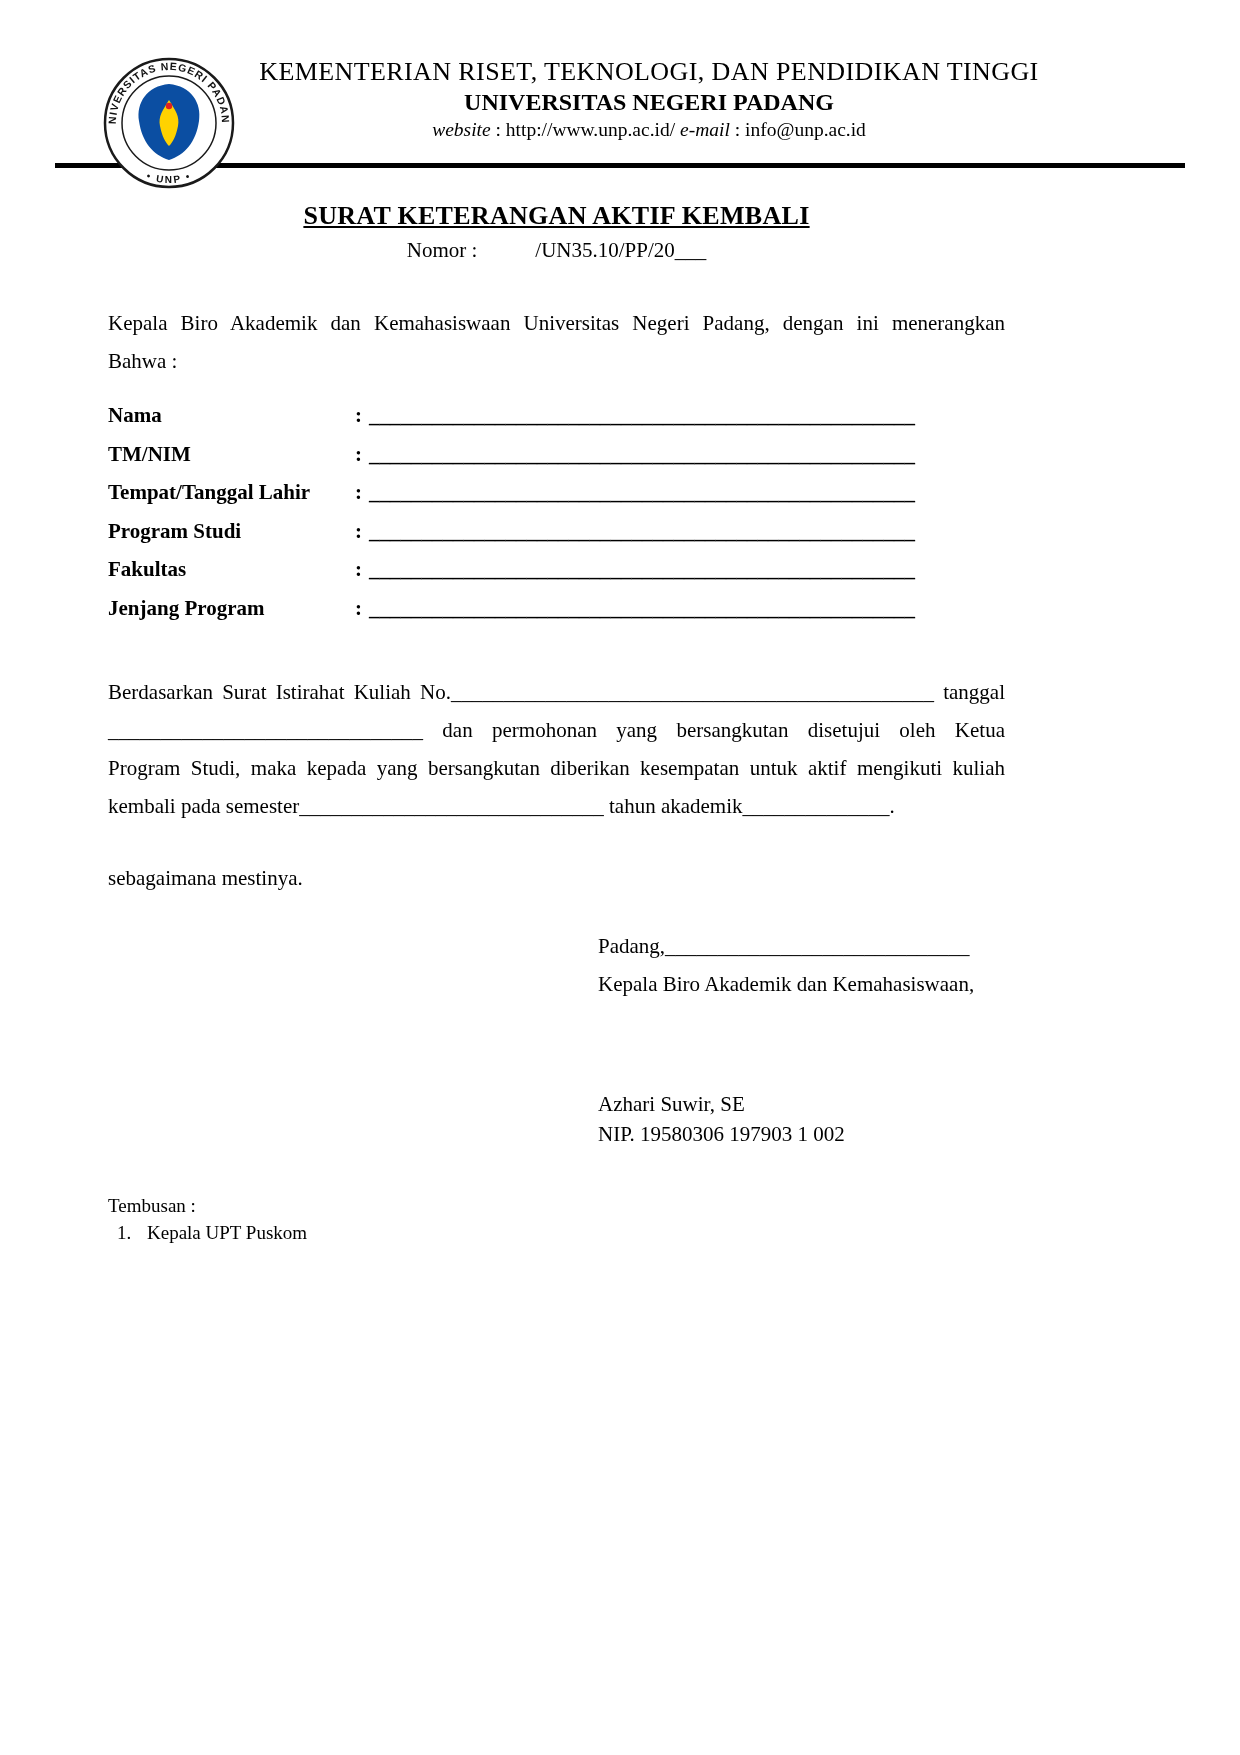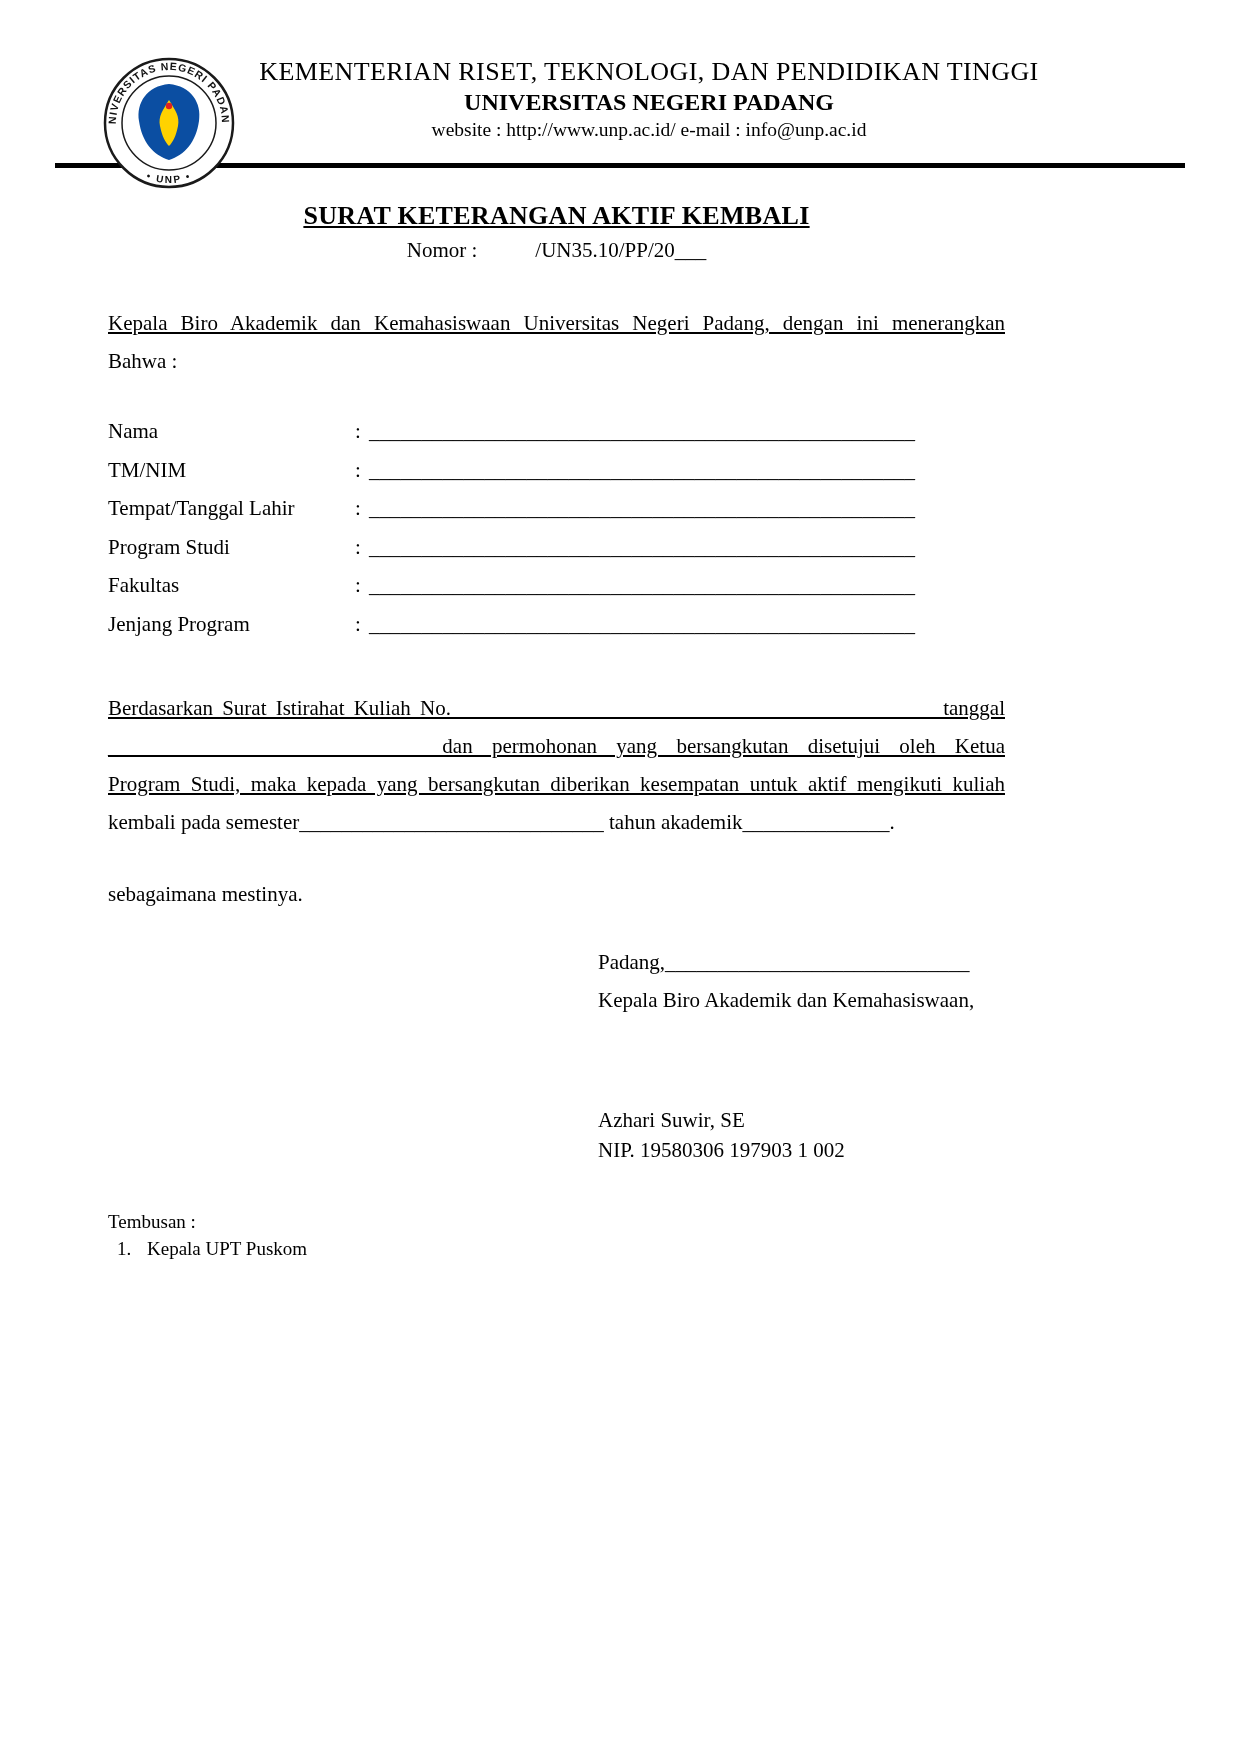--- a/index.html
+++ b/index.html
@@ -7,37 +7,37 @@
   .page { width:1240px; min-height:1755px; position:relative; background:#fff; overflow:hidden; }
 
   
   .letterhead { position:relative; padding-top:56px; }
   .logo-wrap { position:absolute; left:102px; top:56px; width:134px; height:134px; }
   .letterhead-text { margin-left:215px; width:820px; text-align:center;padding-left:24px; }
   .ministry { font-size:26px; line-height:31px; letter-spacing:0.4px; }
   .university { font-size:24px; font-weight:bold; line-height:30px; }
   .address { font-size:20px; line-height:28px; margin-top:2px; }
   .contact { font-size:19.5px; line-height:26px; }
-  .it { }
+  .it { font-style:italic; }
 
   .rule { margin:20px 55px 0 55px; border-top:5px solid #000; }
 
   
   .content { margin-left:108px; width:897px; font-size:21px; }
 
   .title-block { text-align:center; margin-top:34px; }
   .doc-title { font-size:26px; font-weight:bold; text-decoration:underline; letter-spacing:0.3px; line-height:28px; }
   .nomor { font-size:21px; margin-top:7px; line-height:27px; }
   .nomor-gap { display:inline-block; width:58px; }
 
   .line { line-height:38px; }
-  .jline { line-height:38px; text-align:justify; text-align-last:justify;text-decoration:underline; }
+  .jline { line-height:38px; text-align:justify; text-align-last:justify; }
 
   .intro { margin-top:40px; }
-  .fields { margin-top:32px; }
+  .fields { margin-top:16px;font-weight:bold; }
   .field-row { line-height:38.5px; white-space:nowrap; }
   .field-label { display:inline-block; width:247px; }
   .field-colon { display:inline-block; width:14px; }
 
   .body-par { margin-top:46px; }
   .closing { margin-top:34px; }
 
   .signature { margin-left:490px; margin-top:30px; }
   .sig-line { line-height:38px; }
   .sig-spacer { height:86px; }

